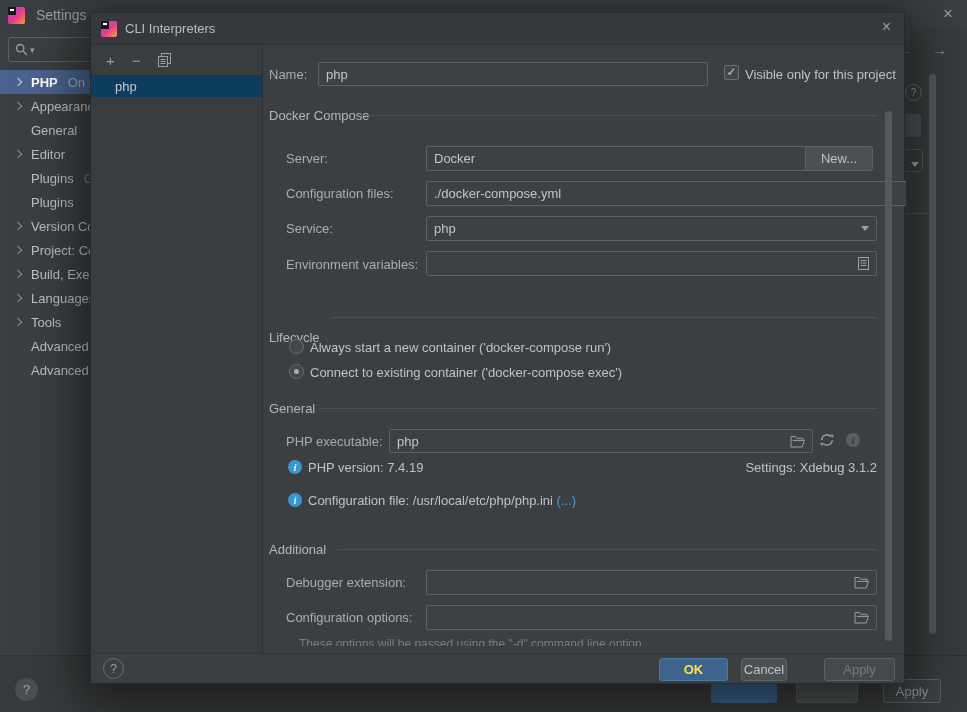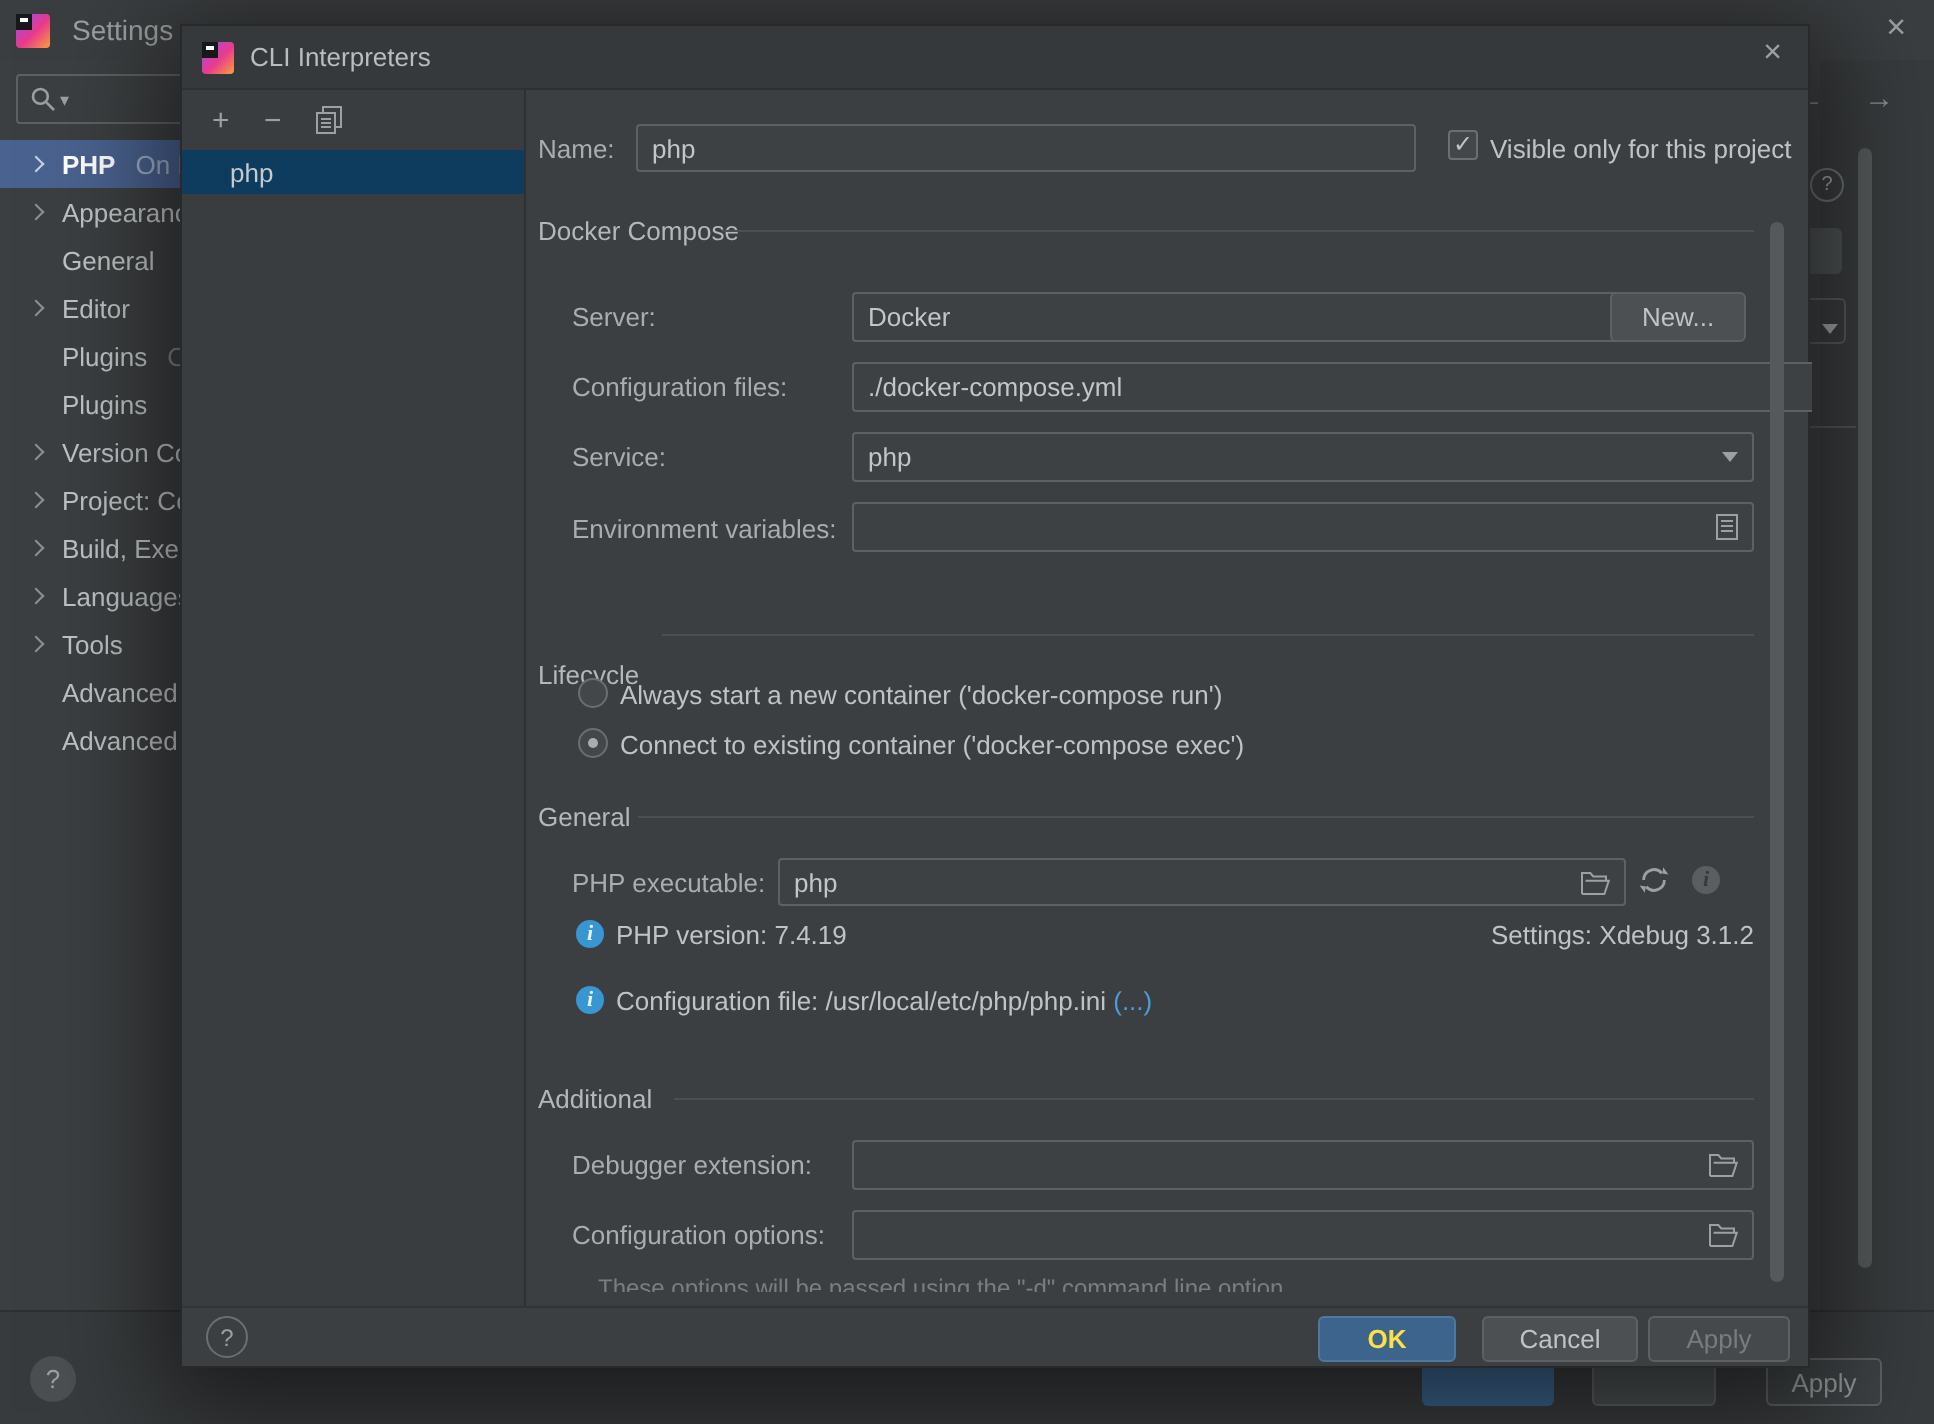--- a/index.html
+++ b/index.html
@@ -86,21 +86,21 @@
   .infot { position:absolute; color:#BFC3C5; white-space:nowrap; }
   .link { color:#4A9EDA; }
   .hint { position:absolute; color:#7A7E80; font-size:12px; white-space:nowrap; }
   .dlg-scrollthumb { position:absolute; left:622px; top:66px; width:7px; height:530px; background:#56595B; border-radius:4px; }
   
   .dlg-footer { position:absolute; left:0; bottom:0; right:0; height:30px; background:#3C3F41; border-top:1px solid #323538; }
   .dlg-help { position:absolute; left:12px; top:4px; width:21px; height:21px; border:1px solid #6B6F71; border-radius:50%;
     color:#9DA0A2; font-size:12px; display:flex; align-items:center; justify-content:center; }
   .fbtn { position:absolute; top:4px; height:23px; border-radius:3px; display:flex; align-items:center; justify-content:center; font-size:13px; }
   .fbtn.ok { left:568px; width:69px; background:#3C648C; border:1px solid #4E799F; color:#fde047; font-weight:bold; }
-  .fbtn.cancel { left:650px; width:78px; background:#4C5052; border:1px solid #5E6163; color:#BFC3C5; }
+  .fbtn.cancel { left:650px; width:46px; background:#4C5052; border:1px solid #5E6163; color:#BFC3C5; }
   .fbtn.apply { left:733px; width:71px; background:#46494B; border:1px solid #5E6163; color:#787C7E; }
   svg { display:block; }
 </style>
 </head>
 <body>
 
 <div class="win-titlebar">
   <div class="ps-logo"></div>
   <span class="win-title">Settings</span>
 </div>

